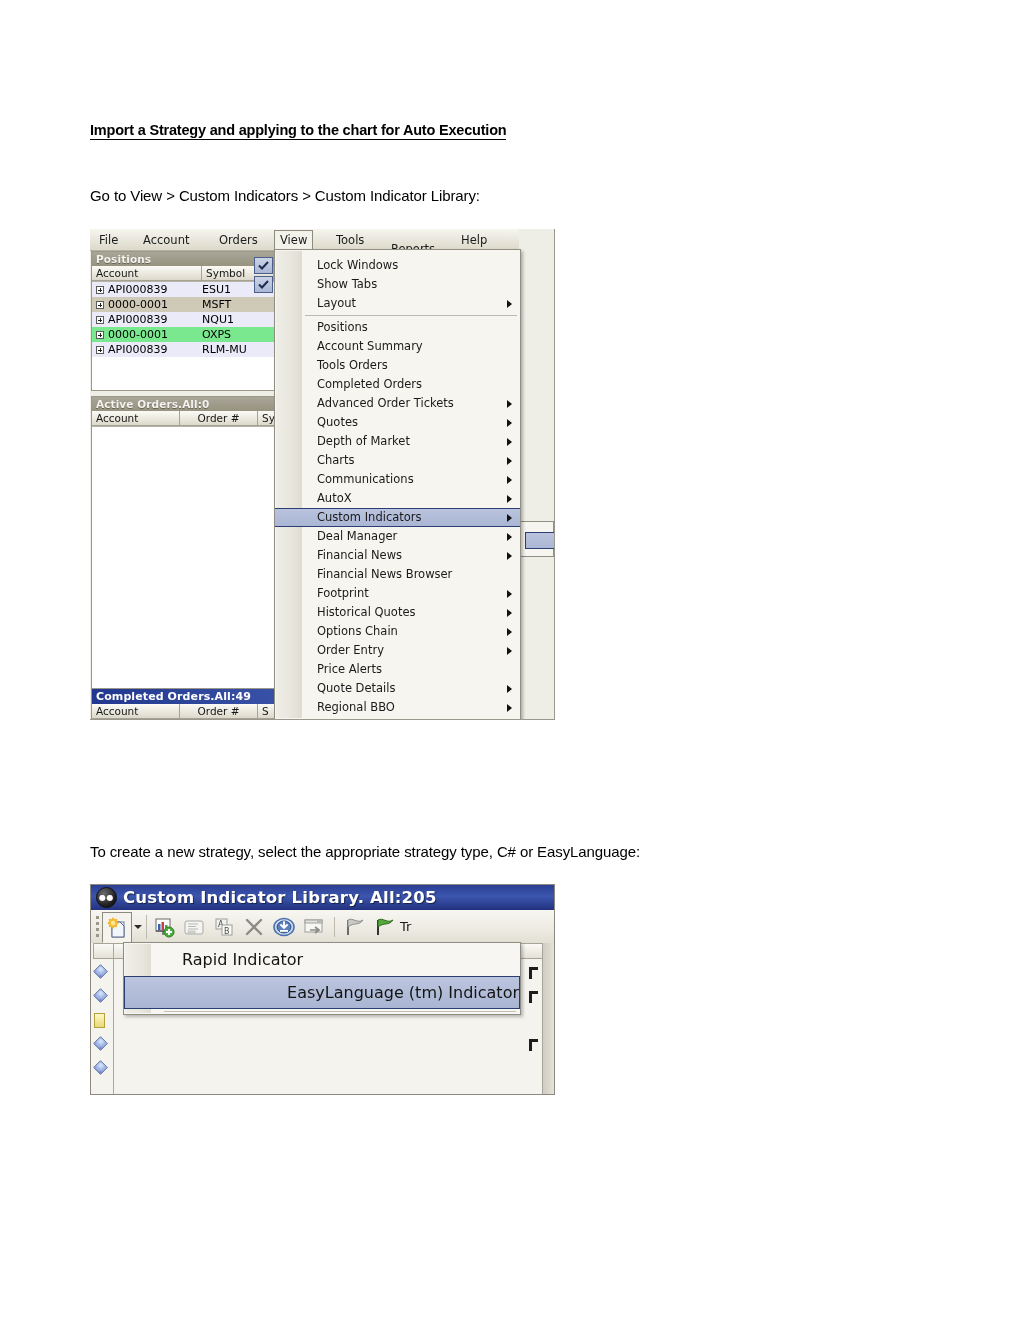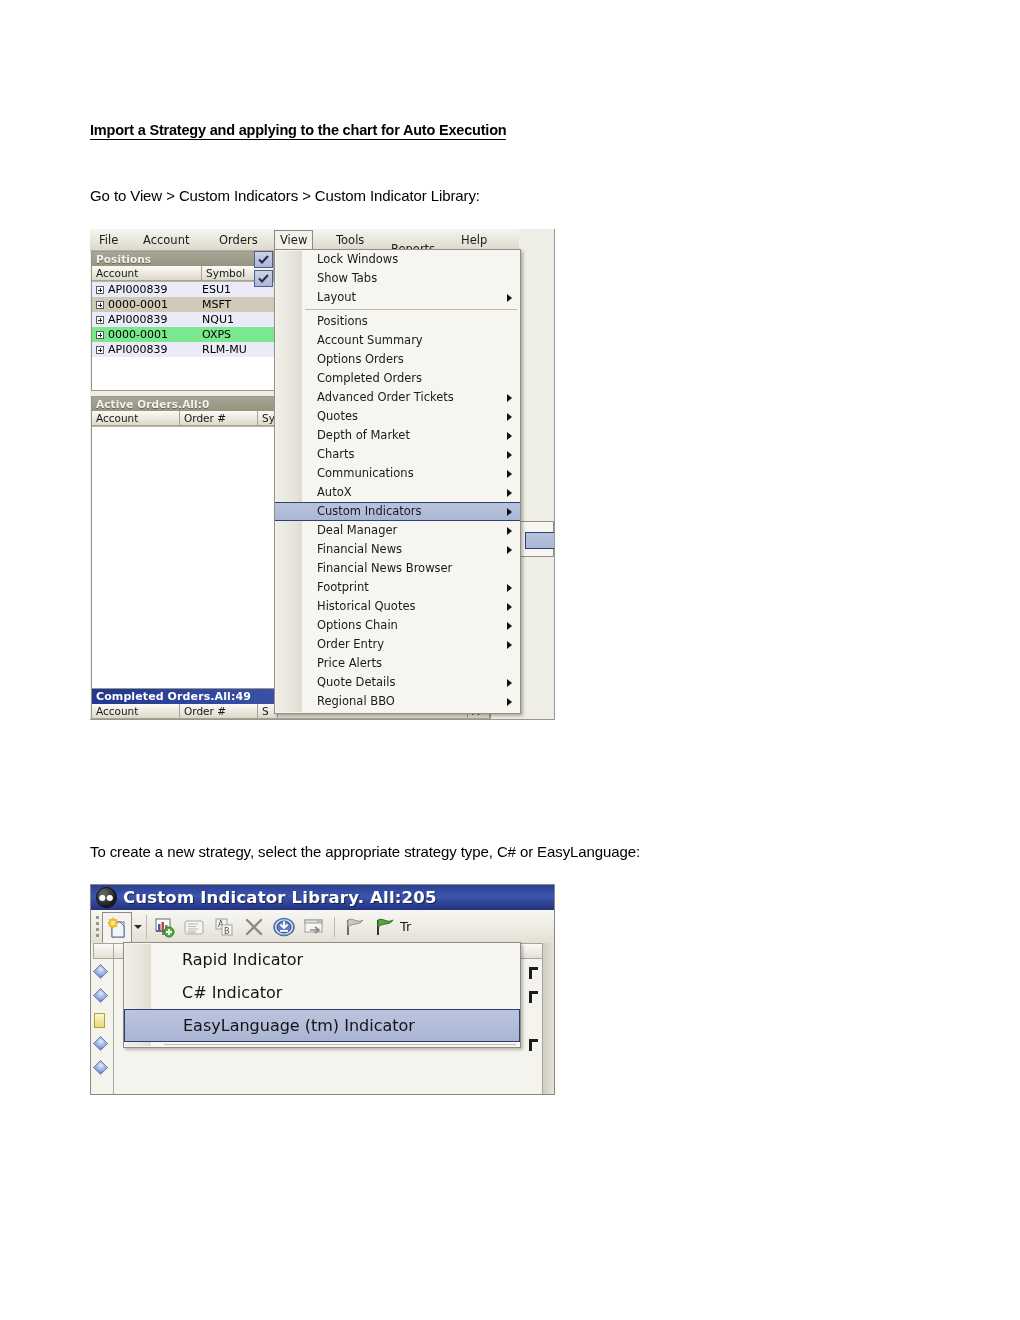--- a/index.html
+++ b/index.html
@@ -125,21 +125,21 @@
     height: 15px;
     box-sizing: border-box;
     background: linear-gradient(to bottom,#fbfaf6 0%,#e9e7dc 60%,#dcd9cb 100%);
     border-right: 1px solid #a6a294;
     border-bottom: 1px solid #a6a294;
     padding: 0 4px;
     color: #161616;
     white-space: nowrap;
     overflow: hidden;
   }
-  .col-head.r { text-align: left; }
+  .col-head.r { text-align: center; }
 
   .grid-row {
     display: flex;
     height: 15px;
     align-items: center;
     font-size: 11px;
     white-space: nowrap;
   }
   .grid-row .plus {
     width: 16px;
@@ -443,20 +443,21 @@
     padding-left: 58px;
     font-size: 16px;
     color: #141414;
     white-space: nowrap;
     box-sizing: border-box;
   }
   .nm-item.sel {
     background: linear-gradient(to bottom,#bcc5de 0%,#a9b5d3 100%);
     border: 1px solid #2b3e72;
     line-height: 31px;
+    text-align: right;
   }
   .nm-sep {
     height: 1px;
     margin: 2px 4px 2px 40px;
     background: #c2bfb5;
   }
 
   
   .rgutter-mark {
     position: absolute;
@@ -563,21 +564,21 @@
     </div>
   </div>
 
   <div id="submenu-stub">
     <div class="hl"></div>
   </div>
 
   <div id="view-menu">
     <div class="menu-gutter"></div>
 
-    <div class="menu-item" style="margin-top:0;">
+    <div class="menu-item" style="margin-top:6px;">
       <div class="menu-check">
         <svg width="11" height="9" viewBox="0 0 11 9">
             <path d="M1 4.5 L4 7.5 L10 1" stroke="#1d2b52" stroke-width="2" fill="none"></path>
           </svg>
       </div>
       <span>Lock Windows</span>
     </div>
 
     <div class="menu-item">
       <div class="menu-check">
@@ -594,21 +595,21 @@
     </div>
     <div class="menu-sep"></div>
 
     <div class="menu-item">
       <span>Positions</span>
     </div>
     <div class="menu-item">
       <span>Account Summary</span>
     </div>
     <div class="menu-item">
-      <span>Options Orders</span>
+      <span>Tools Orders</span>
     </div>
     <div class="menu-item">
       <span>Completed Orders</span>
     </div>
     <div class="menu-item">
       <span>Advanced Order Tickets</span>
       <i class="arw"></i>
     </div>
     <div class="menu-item">
       <span>Quotes</span>
@@ -822,21 +823,18 @@
     <div class="rgutter-mark" style="right:18px; top:24px;"></div>
     <div class="rgutter-mark" style="right:18px; top:48px;"></div>
     <div class="rgutter-mark" style="right:18px; top:96px;"></div>
   </div>
 
   <div id="new-menu">
     <div class="gutter"></div>
     <div class="nm-item">
       <span>Rapid Indicator</span>
     </div>
-    <div class="nm-item">
-      <span>C# Indicator</span>
-    </div>
     <div class="nm-item sel">
       <span>EasyLanguage (tm) Indicator</span>
     </div>
     <div class="nm-sep"></div>
   </div>
 </div>
 
 </body></html>

